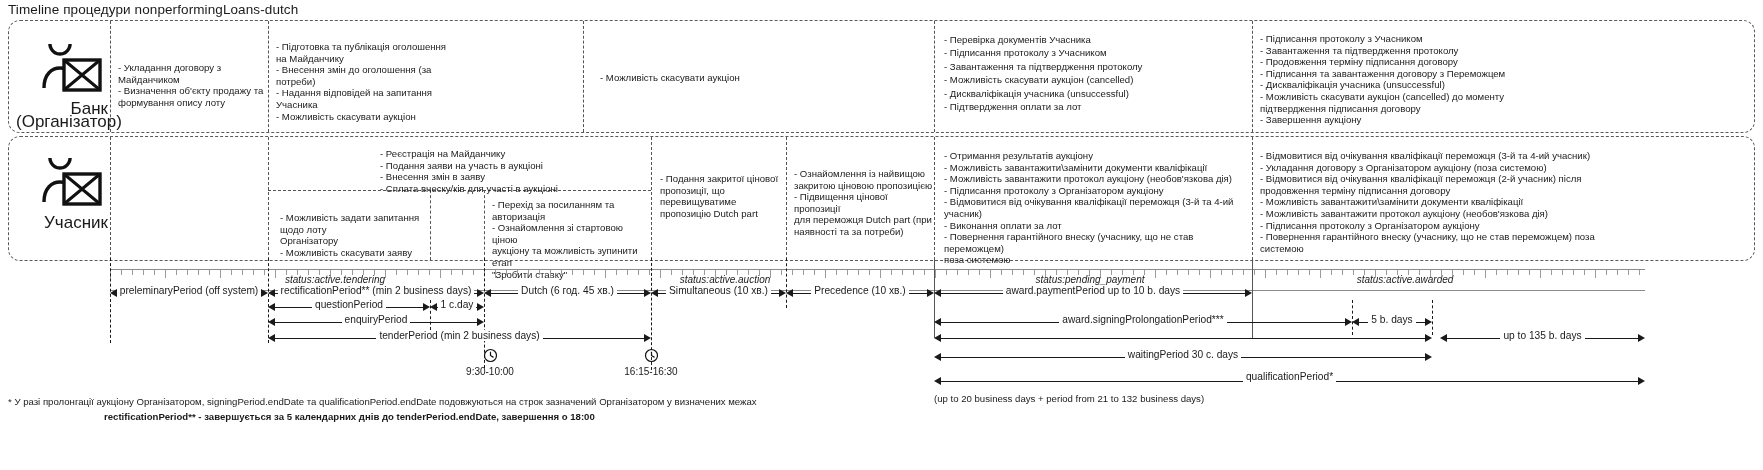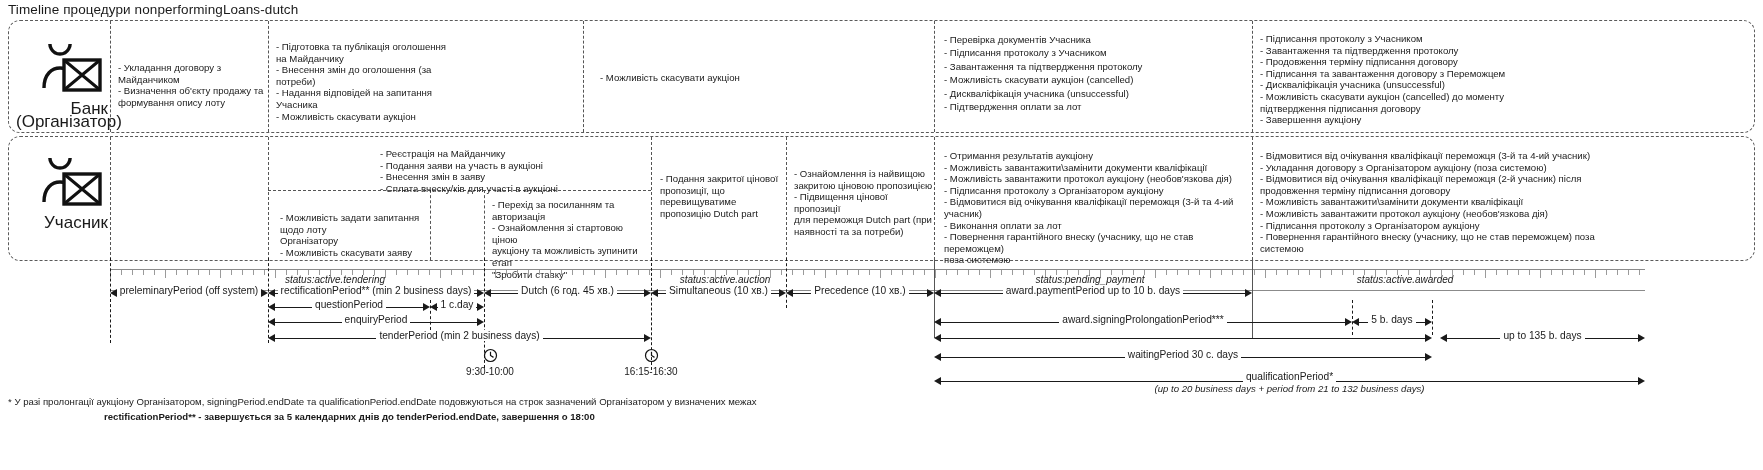--- a/index.html
+++ b/index.html
@@ -524,21 +524,21 @@
       <div class="ah"></div>
     <div class="tx"><span>waitingPeriod 30 c. days</span></div>
   </div>
 
   <div class="bar" style="left:934px; top:374px; width:711px;">
     <div class="at"></div>
       <div class="ln"></div>
       <div class="ah"></div>
     <div class="tx" style="top:-3px;"><span>qualificationPeriod*</span></div>
   </div>
-  <div class="foot" style="left:934px; top:383px; width:711px; text-align:center; white-space:nowrap;font-style:italic;">(up to 20 business days + period from 21 to 132 business days)</div>
+  <div class="foot" style="left:934px; top:393px; width:711px; text-align:left; white-space:nowrap;">(up to 20 business days + period from 21 to 132 business days)</div>
 
   <div class="clock" style="left:430px; top:348px;">
     <span class="ic">
       <svg width="15" height="15" viewBox="0 0 20 20" aria-hidden="true">
         <circle cx="10" cy="10" r="8" fill="none" stroke="#111" stroke-width="1.6"></circle>
         <path d="M10 5 L10 10 L14 12.5" fill="none" stroke="#111" stroke-width="1.6"></path>
       </svg>
     </span>
     <span>9:30-10:00</span>
   </div>

